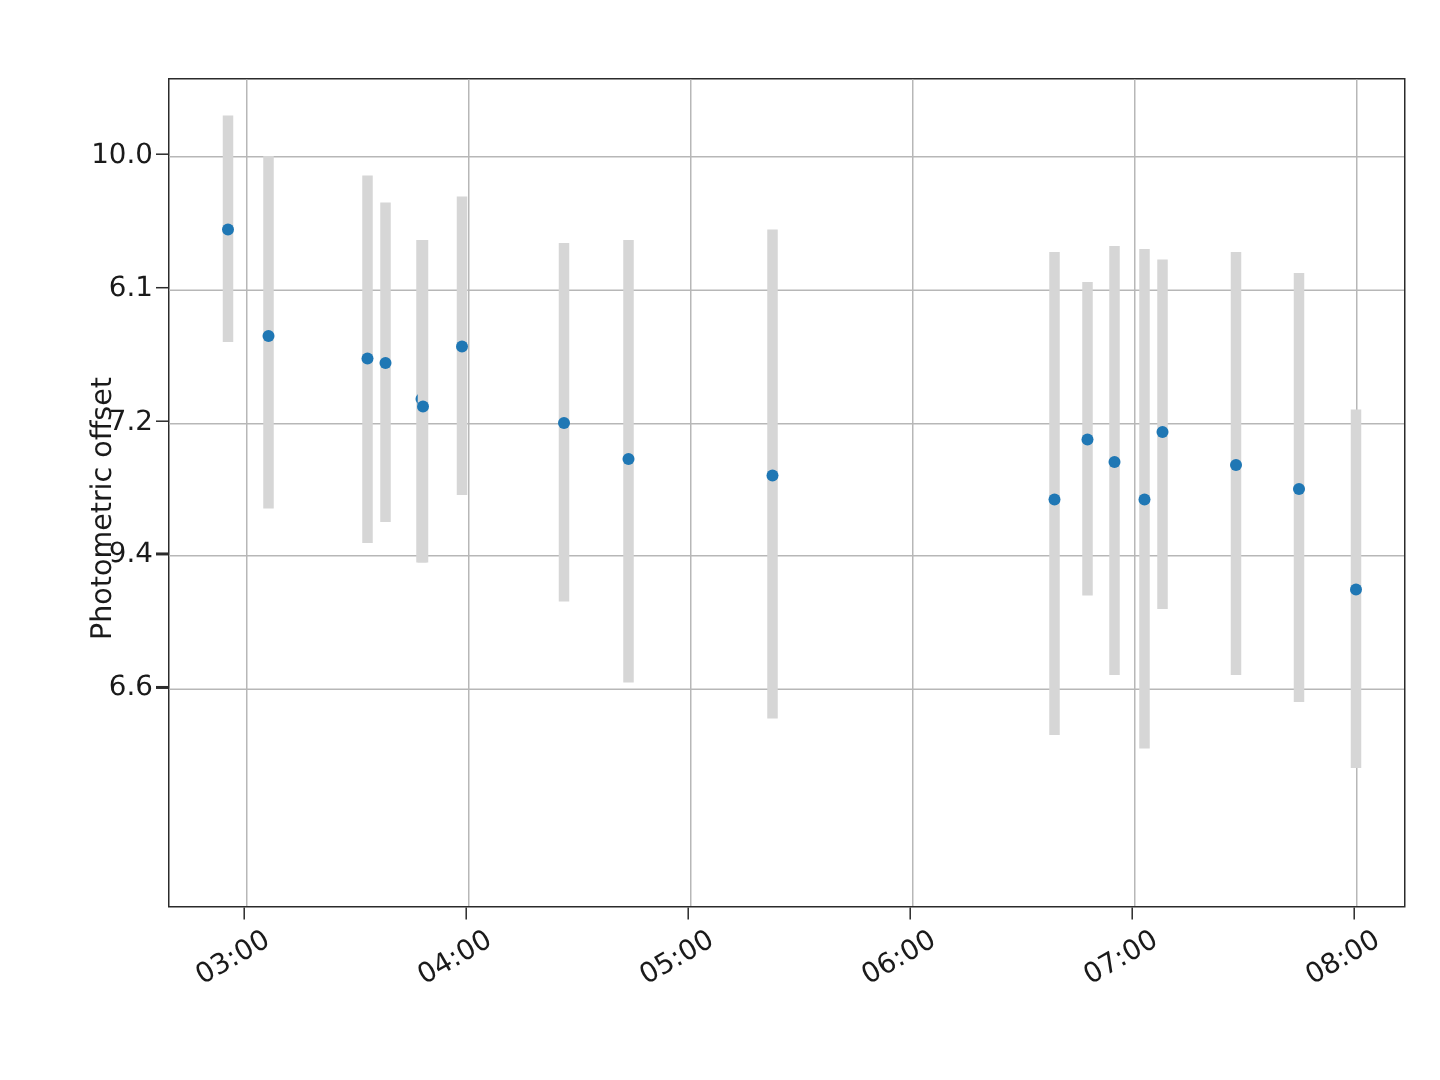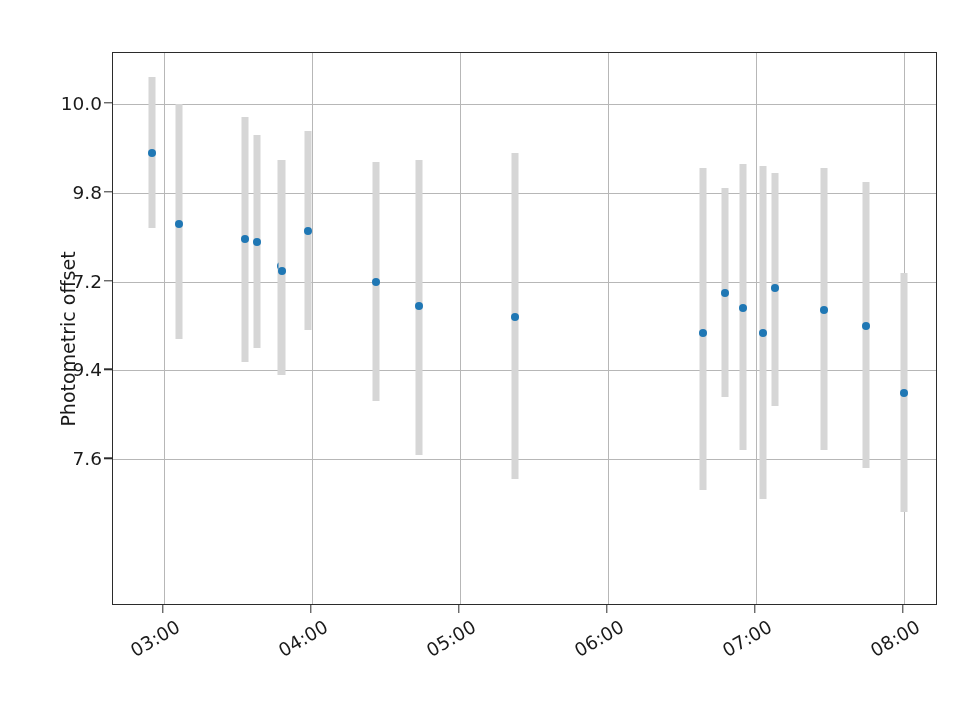--- a/index.html
+++ b/index.html
@@ -96,24 +96,24 @@
         <div class="marker" style="left: 711.08px; top: 257.46px;"></div>
         <div class="errbar" style="left: 752.52px; top: 128.7px; height: 286.38px;"></div>
         <div class="marker" style="left: 752.52px; top: 273px;"></div>
         <div class="errbar" style="left: 791px; top: 219.72px; height: 239.76px;"></div>
         <div class="marker" style="left: 791px; top: 339.6px;"></div>
       </div>
   </div>
 
   <div id="ytick-labels">
       <div class="ytick-label" style="top: 103px;">10.0</div>
-      <div class="ytick-label" style="top: 191.8px;">9.8</div>
+      <div class="ytick-label" style="top: 191.8px;">6.1</div>
       <div class="ytick-label" style="top: 280.6px;">7.2</div>
       <div class="ytick-label" style="top: 369.4px; text-align: right;">9.4</div>
-      <div class="ytick-label" style="top: 458.2px;">7.6</div>
+      <div class="ytick-label" style="top: 458.2px;">6.6</div>
     </div>
   <div id="ylabel">
     <span>Photometric offset</span>
   </div>
 
   <div id="xticks"></div>
 
 <div class="ytick-mark" style="top: 103px;"></div>
     <div class="ytick-mark" style="top: 191.8px;"></div>
     <div class="ytick-mark" style="top: 280.6px;"></div>

